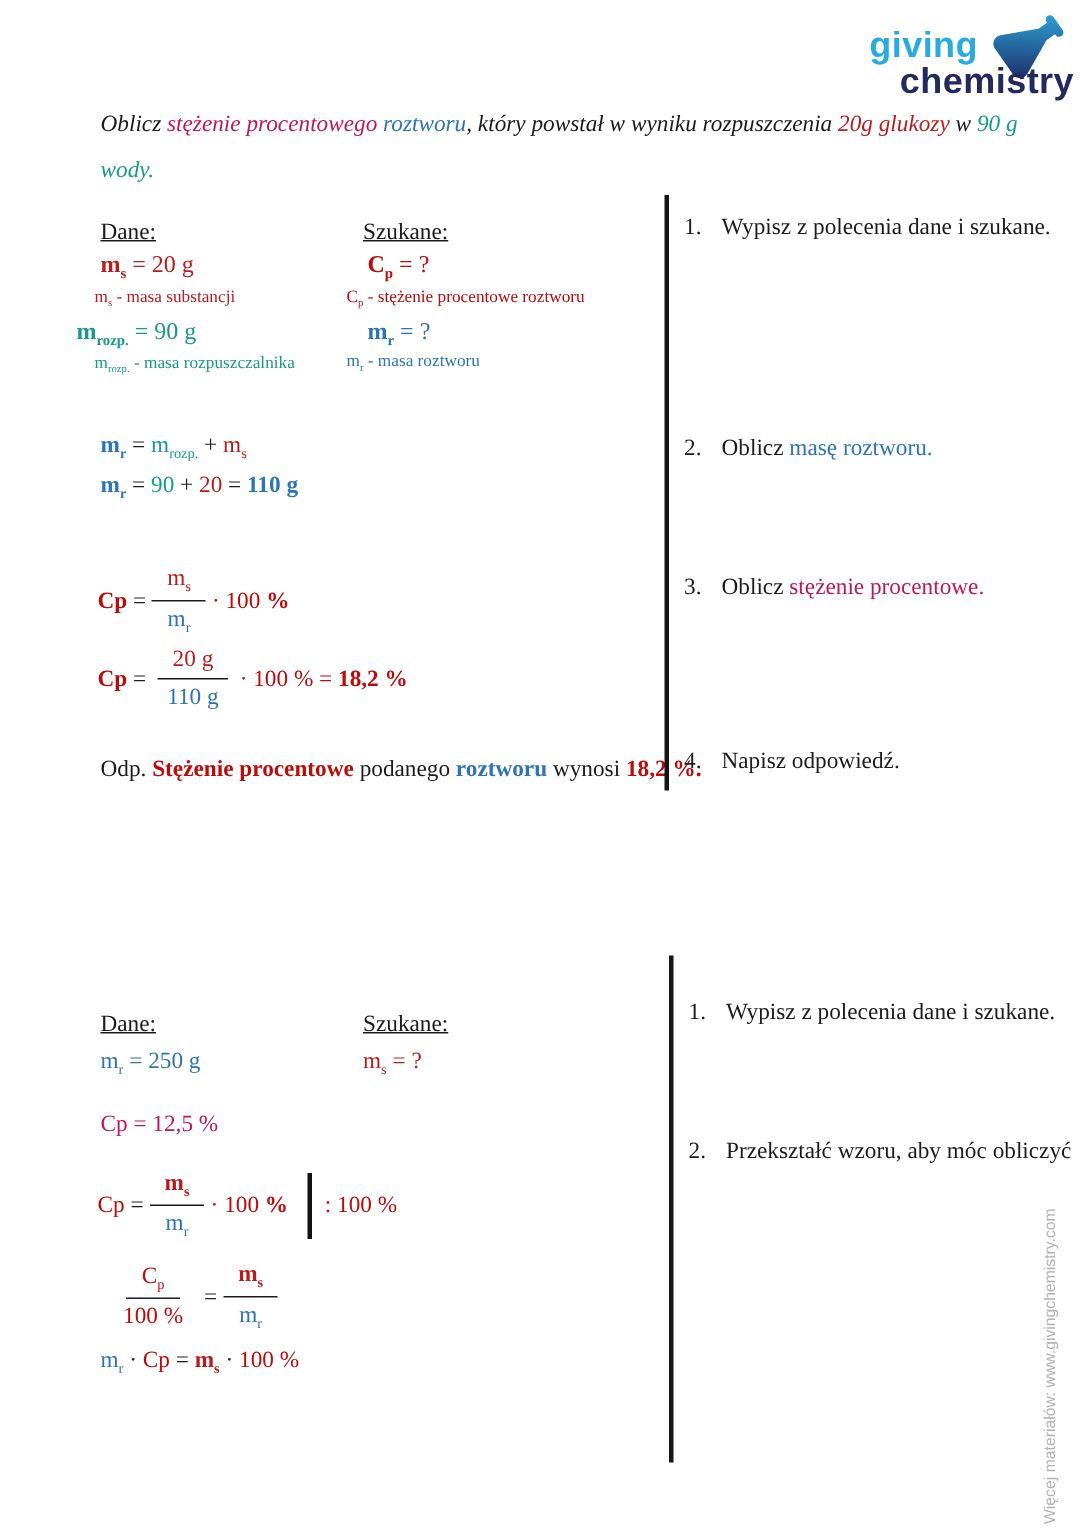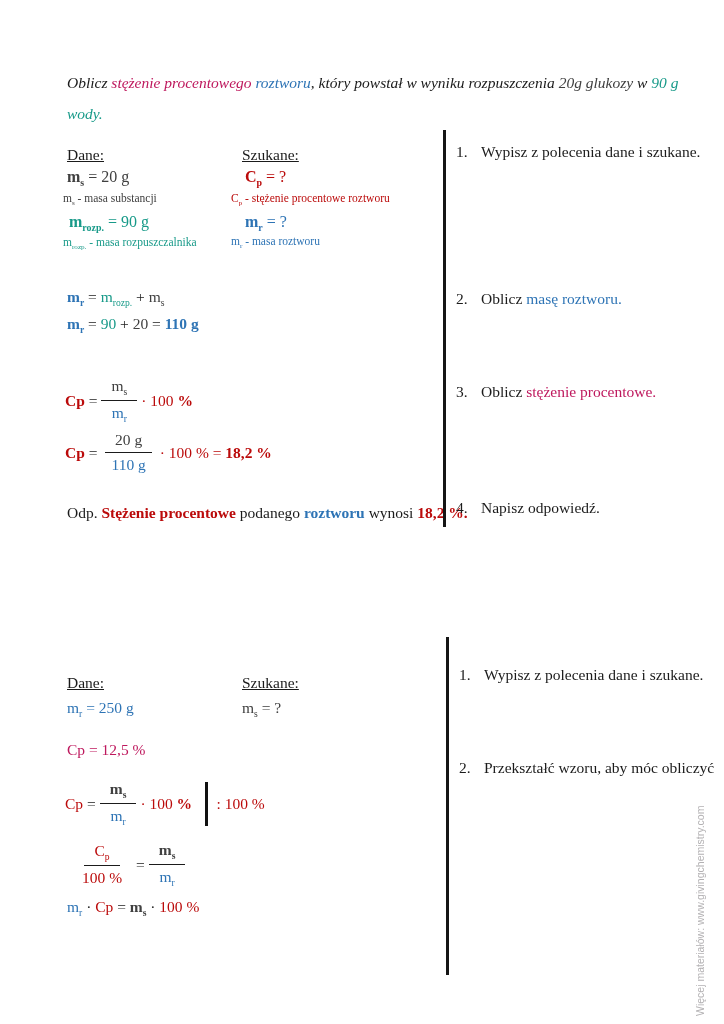--- a/index.html
+++ b/index.html
@@ -35,34 +35,47 @@
   
   .vfooter{position:absolute;left:694px;top:1016px;width:212px;transform:rotate(-90deg);
            transform-origin:0 0;font-family:"Liberation Sans",sans-serif;font-size:10.5px;
            color:#b3b1b3;white-space:nowrap;}
   
   sub{font-size:.62em;}
   .bseg{font-weight:700;}
   .useg{}
   .iseg{font-style:italic;}
   .c-k{color:#1b1b1b;} .c-r{color:#be185d;} .c-dr{color:#bb0b0b;}
-  .c-bl{color:#2e74b5;} .c-p{color:#404040;} .c-t{color:#189a89;}
+  .c-bl{color:#2e74b5;} .c-p{color:#b91c1c;} .c-t{color:#189a89;}
 </style>
 </head>
 <body>
 
 <div class="page">
 
+  <div class="logo">
+    <svg class="flask" viewBox="0 0 100 92">
+      <defs>
+        <linearGradient id="fg" x1="0" y1="0" x2="1" y2="1">
+          <stop offset="0" stop-color="#2fb3e6"></stop>
+          <stop offset="1" stop-color="#1d2a66"></stop>
+        </linearGradient>
+      </defs>
+      <path transform="rotate(55 50 46)" fill="url(#fg)" d="M41 3h18c2.8 0 5 2.2 5 5s-2.2 5-5 5h-1v12l19 40c3 6.4-1.6 14-8.8 14H31.8c-7.2 0-11.8-7.6-8.8-14l19-40V13h-1c-2.8 0-5-2.2-5-5s2.2-5 5-5z"></path>
+    </svg>
+    <div class="lw1">giving</div>
+    <div class="lw2">chemistry</div>
+  </div>
 
   <div class="stmt" style="top:68px;"><span class="c-k">Oblicz </span><span class="c-r">stężenie procentowego</span><span class="c-k"> </span><span class="c-bl">roztworu</span><span class="c-k">, który powstał w wyniku </span><span class="c-k useg">rozpuszczenia</span><span class="c-k"> </span><span class="c-p">20g glukozy</span><span class="c-k"> w </span><span class="c-t">90 g wody.</span></div>
 
   <div class="abs lbl" style="left:67px;top:146px;">Dane:</div>
   <div class="abs val" style="left:67px;top:168px;"><span class="c-p bseg">m</span><sub class="c-p bseg">s</sub><span class="c-p"> = 20 g</span></div>
   <div class="abs cap" style="left:63px;top:192px;"><span class="c-p">m</span><sub class="c-p">s</sub><span class="c-p"> - masa substancji</span></div>
-  <div class="abs val" style="left:69px;top:213px;"><span class="c-t bseg">m</span><sub class="c-t bseg">rozp.</sub><span class="c-t"> = 90 g</span></div>
+  <div class="abs val" style="left:51px;top:213px;"><span class="c-t bseg">m</span><sub class="c-t bseg">rozp.</sub><span class="c-t"> = 90 g</span></div>
   <div class="abs cap" style="left:63px;top:236px;"><span class="c-t">m</span><sub class="c-t">rozp.</sub><span class="c-t"> - masa rozpuszczalnika</span></div>
 
   <div class="abs lbl" style="left:242px;top:146px;">Szukane:</div>
   <div class="abs val" style="left:245px;top:168px;"><span class="c-dr bseg">C</span><sub class="c-dr bseg">p</sub><span class="c-dr"> = ?</span></div>
   <div class="abs cap" style="left:231px;top:192px;"><span class="c-dr">C</span><sub class="c-dr">p</sub><span class="c-dr"> - stężenie procentowe roztworu</span></div>
   <div class="abs val" style="left:245px;top:213px;"><span class="c-bl bseg">m</span><sub class="c-bl bseg">r</sub><span class="c-bl"> = ?</span></div>
   <div class="abs cap" style="left:231px;top:235px;"><span class="c-bl">m</span><sub class="c-bl">r</sub><span class="c-bl"> - masa roztworu</span></div>
 
   <div class="abs eqline" style="left:67px;top:288px;"><span class="c-bl bseg">m</span><sub class="c-bl bseg">r</sub><span class="c-k"> = </span><span class="c-t">m</span><sub class="c-t">rozp.</sub><span class="c-k"> + </span><span class="c-p">m</span><sub class="c-p">s</sub></div>
   <div class="abs eqline" style="left:67px;top:315px;"><span class="c-bl bseg">m</span><sub class="c-bl bseg">r</sub><span class="c-k"> = </span><span class="c-t">90</span><span class="c-k"> + </span><span class="c-p">20</span><span class="c-k"> = </span><span class="c-bl bseg">110 g</span></div>

